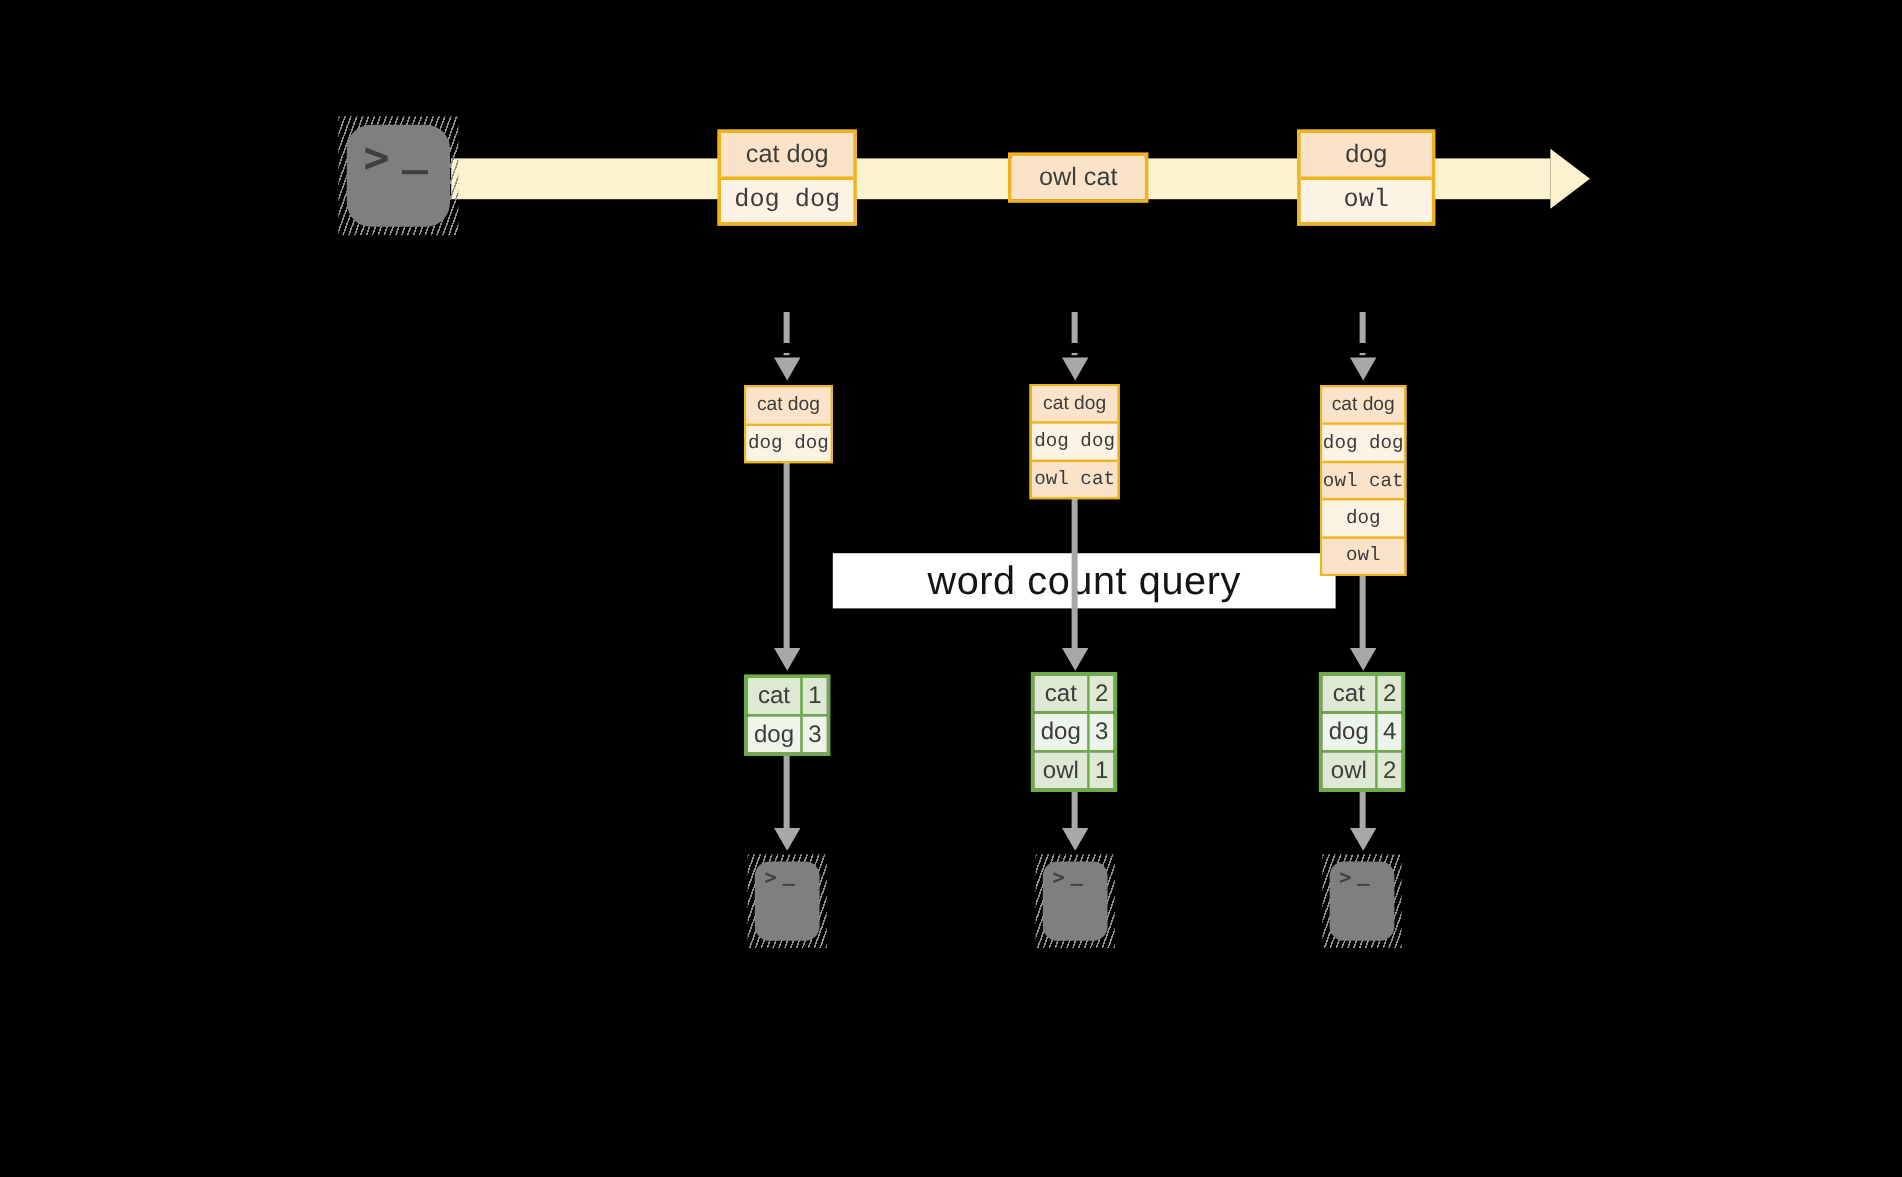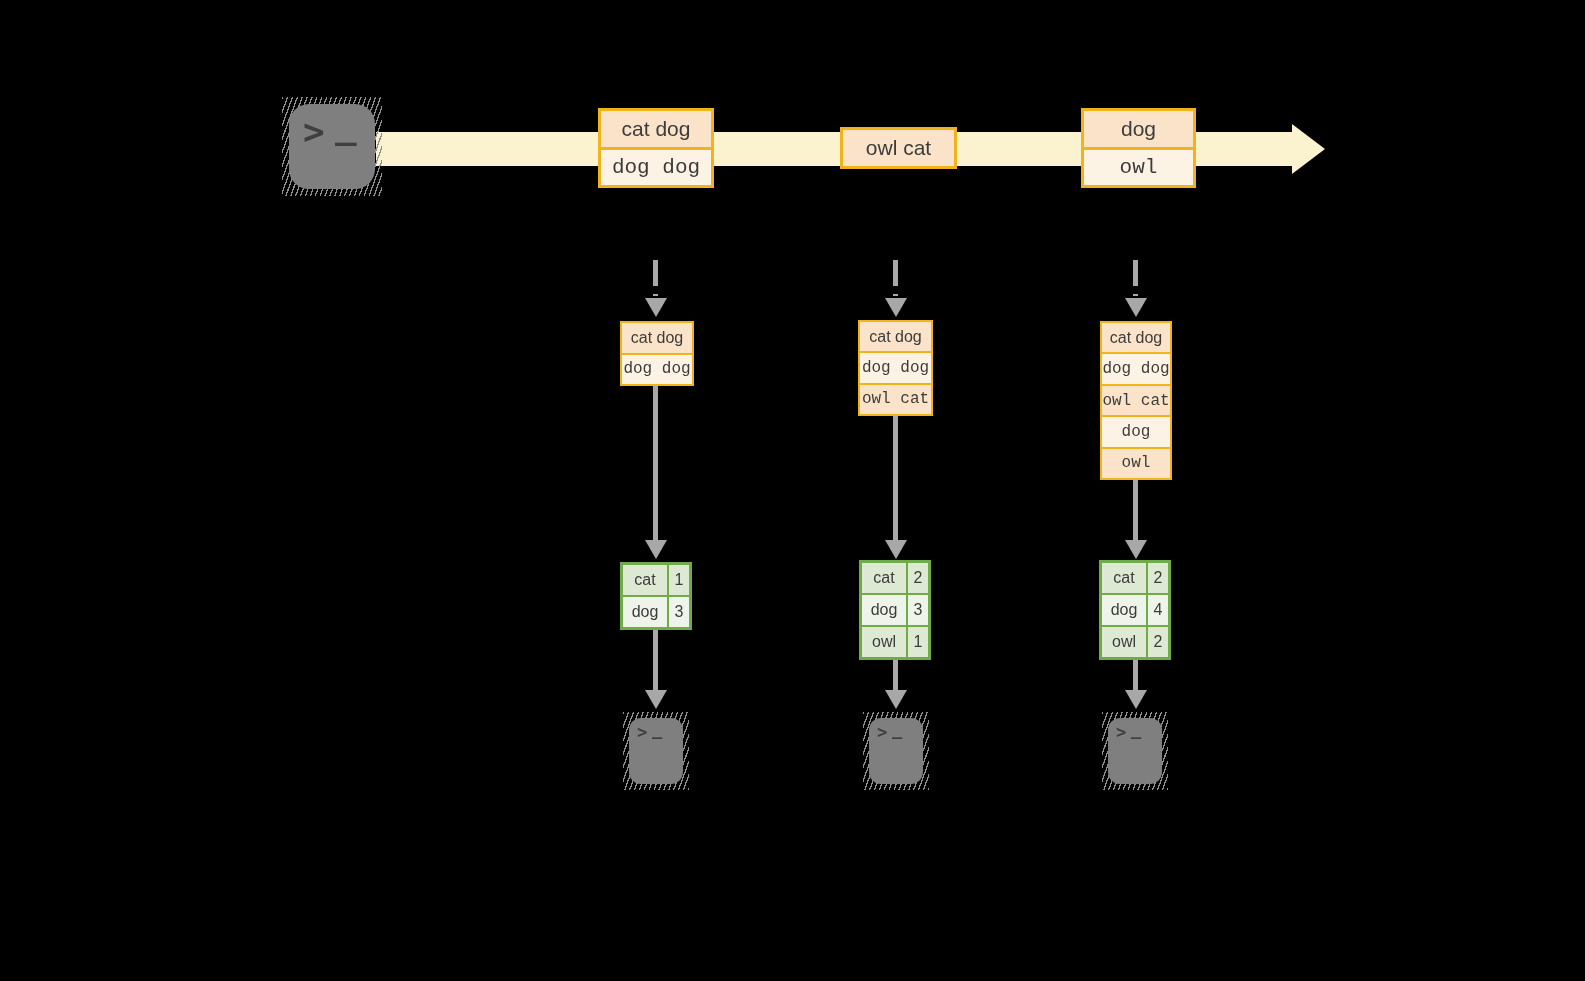--- a/index.html
+++ b/index.html
@@ -73,21 +73,21 @@
 
   
   .gtable{
     position:absolute;z-index:6;display:flex;flex-direction:column;
     border:3px solid var(--green);
   }
   .grow{flex:1;display:flex;}
   .grow + .grow{border-top:2px solid var(--green);}
   .gcell{
     display:flex;align-items:center;justify-content:center;
-    color:var(--text);font-size:16px;
+    color:var(--text);font-size:20px;
   }
   .gword{flex:1 1 auto;width:42px;}
   .gval{flex:0 0 22px;border-left:2px solid var(--green);}
   .grow:nth-child(odd) .gcell{background:var(--green_a);}
   .grow:nth-child(even) .gcell{background:var(--green_b);}
 </style>
 </head>
 <body>
 
 <div class="canvas">
@@ -131,20 +131,23 @@
     <div class="cell">owl cat</div>
   </div>
   <div class="obox state" style="left:1100px;top:321px;width:72px;height:159px;">
     <div class="cell">cat dog</div>
     <div class="cell">dog dog</div>
     <div class="cell">owl cat</div>
     <div class="cell">dog</div>
     <div class="cell">owl</div>
   </div>
 
+  <div class="title-band" style="left:694px;top:461px;width:419px;height:46px;">
+    <span>word count query</span>
+  </div>
 
   <div class="line" style="left:653px;top:385px;height:155px;"></div>
   <div class="ahead" style="left:645px;top:540px;"></div>
   <div class="line" style="left:893px;top:415px;height:125px;"></div>
   <div class="ahead" style="left:885px;top:540px;"></div>
   <div class="line" style="left:1133px;top:479px;height:61px;"></div>
   <div class="ahead" style="left:1125px;top:540px;"></div>
 
   <div class="gtable" style="left:620px;top:562px;width:72px;height:68px;">
     <div class="grow">

